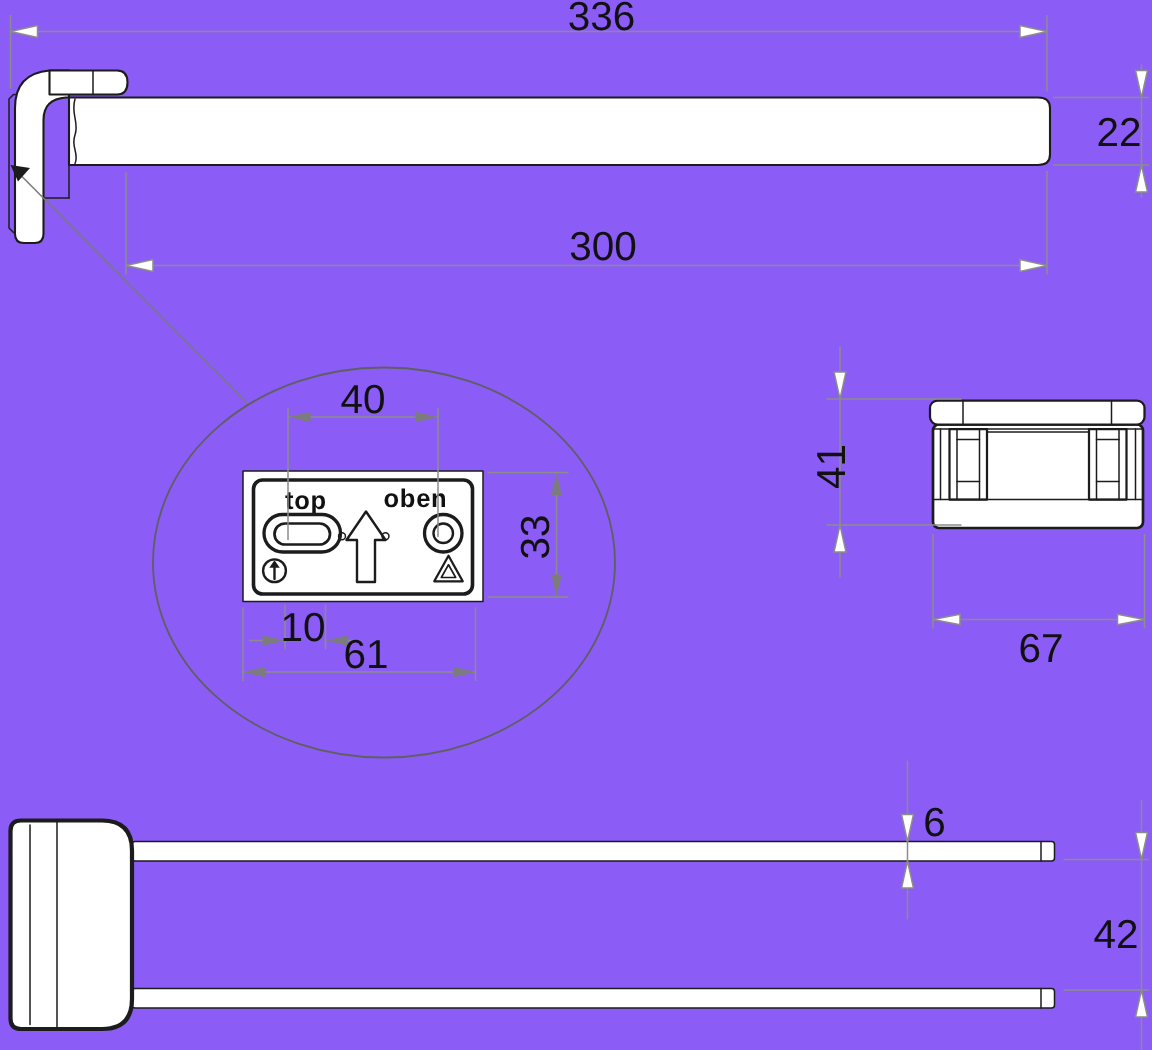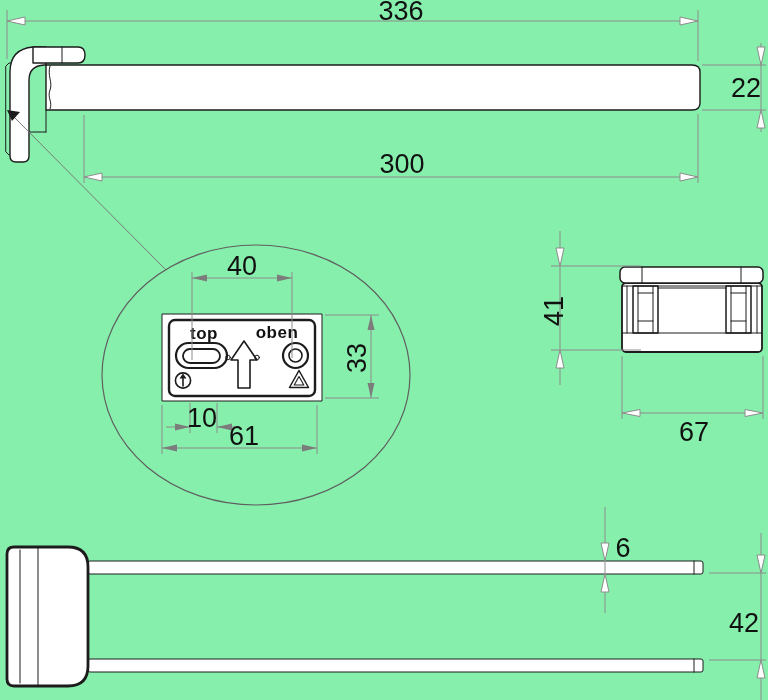--- a/index.html
+++ b/index.html
@@ -1,16 +1,16 @@
 <!DOCTYPE html>
 <html><head>
 <meta charset="utf-8">
 <style>
   html,body{margin:0;padding:0;background:#ffffff;}
-  .stage{width:768px;height:700px;position:relative;background:#86efac;overflow:hidden;}
+  .stage{width:768px;height:700px;position:relative;background:#8b5cf6;overflow:hidden;}
   svg{display:block;}
   
   .obj{fill:none;stroke:#1c1c1c;stroke-width:1.4;stroke-linejoin:round;stroke-linecap:round;}
   .objw{fill:#ffffff;stroke:#1c1c1c;stroke-width:1.4;stroke-linejoin:round;}
   .thin{stroke-width:1;}
   .bold{stroke-width:2.4;}
   .thick{stroke-width:2.8;}
   
   .dim{fill:none;stroke:#8c8c8c;stroke-width:1;}
   .oarr{fill:#ffffff;stroke:#8c8c8c;stroke-width:1;stroke-linejoin:miter;}

